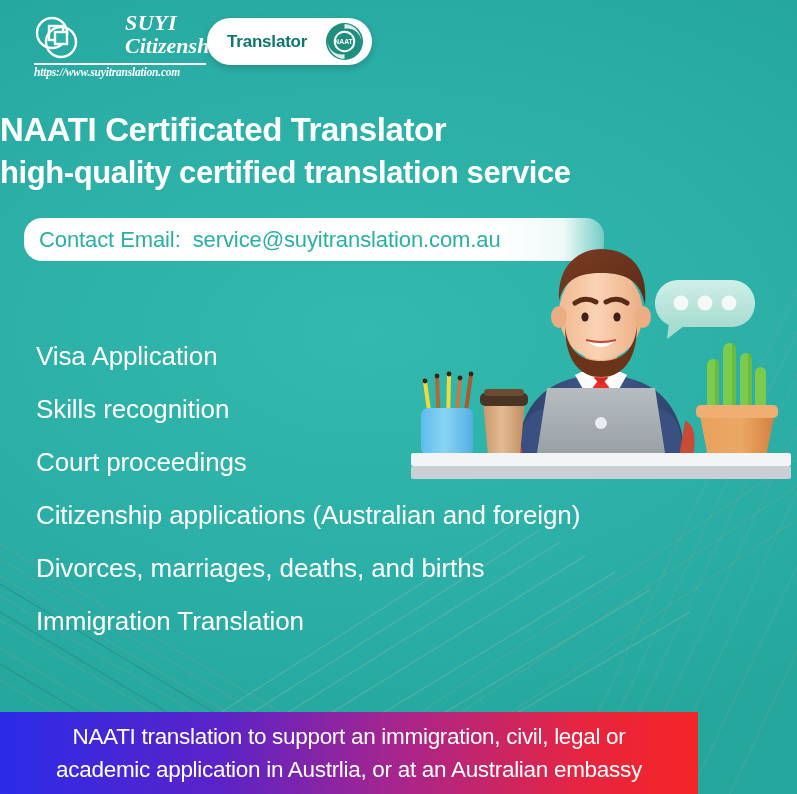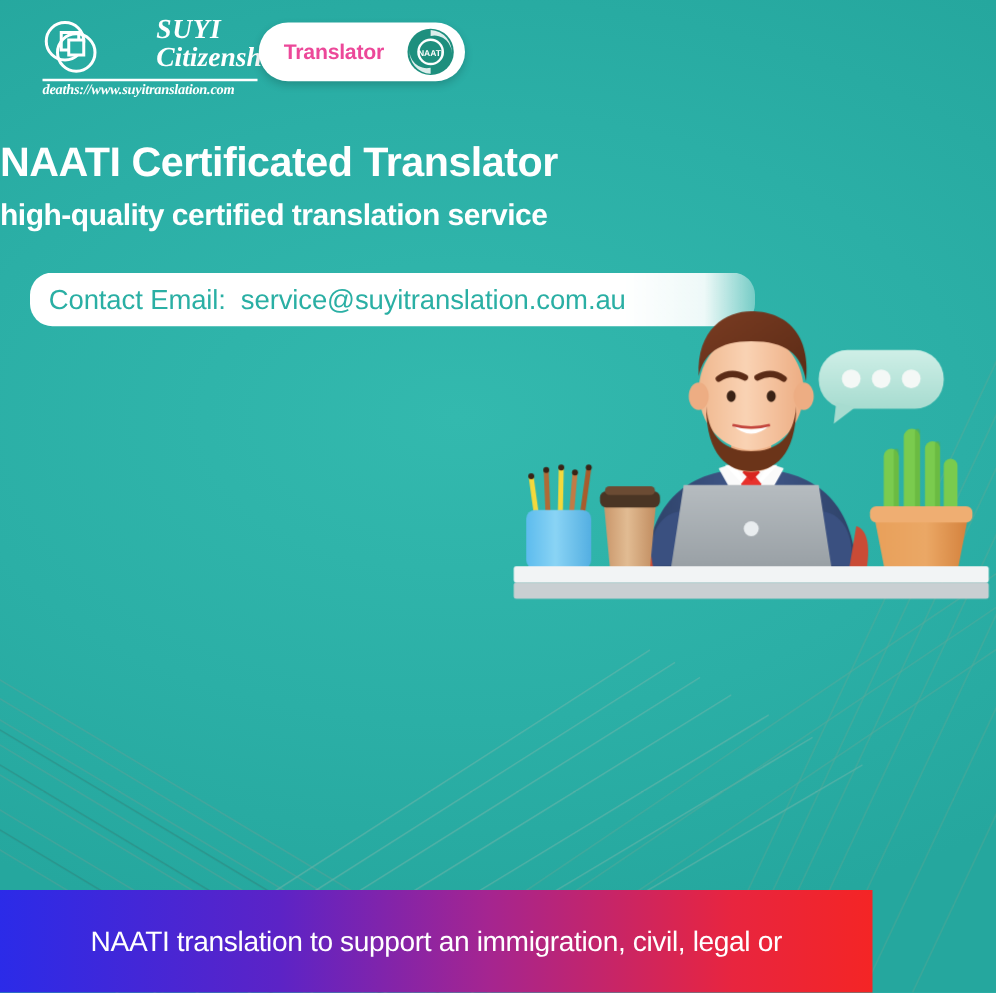--- a/index.html
+++ b/index.html
@@ -34,29 +34,29 @@
   .logo-url { position:absolute; left:4px; top:57px; width:180px; color:#fff;
     font-family:"Liberation Serif", serif; font-style:italic; font-weight:bold;
     font-size:11.5px; letter-spacing:-0.2px; white-space:nowrap; }
 
   .badge {
     position:absolute; left:207px; top:18px; width:165px; height:47px;
     background:#ffffff; border-radius:24px;
     box-shadow:0 3px 7px rgba(0,0,0,0.18);
     display:flex; align-items:center;
   }
-  .badge-label { margin-left:20px; color:#ec4899; font-size:17px; font-weight:bold;
+  .badge-label { margin-left:20px; color:#0f766e; font-size:17px; font-weight:bold;
      letter-spacing:-0.2px; }
   .badge-seal { position:absolute; right:8px; top:4px; width:39px; height:39px; }
 
   
   .headline { position:absolute; top:108px; left:0; width:797px; text-align:left;
      color:#ffffff; font-weight:bold; letter-spacing:-0.4px; }
   .h-line1 { font-size:33px; line-height:43px; }
-  .h-line2 { font-size:24px; line-height:43px; }
+  .h-line2 { font-size:31px; line-height:43px; }
 
   
   .email-bar {
     position:absolute; left:24px; top:218px; width:580px; height:43px;
     border-radius:18px;
     background:linear-gradient(to right, #ffffff 0%, #ffffff 82%, rgba(255,255,255,0.92) 93%, rgba(255,255,255,0.35) 100%);
     display:flex; align-items:center;
   }
   .email-text { margin-left:15px; color:#2AAFA4; font-size:22px; letter-spacing:-0.1px;
      white-space:nowrap; }
@@ -143,21 +143,21 @@
         <circle cx="20" cy="20" r="15" fill="none" stroke="#ffffff" stroke-width="2.4"></circle>
         <circle cx="29" cy="29" r="15" fill="none" stroke="#ffffff" stroke-width="2.4"></circle>
         <rect x="17" y="13" width="14" height="14" fill="none" stroke="#ffffff" stroke-width="2.4"></rect>
         <rect x="23" y="19" width="12" height="12" fill="#2BAFA6" stroke="#ffffff" stroke-width="2.4"></rect>
       </svg>
       <div class="logo-text">
         <div class="logo-l1">SUYI</div>
         <div class="logo-l2">Citizenship</div>
       </div>
       <div class="logo-rule"></div>
-      <div class="logo-url">deaths://www.suyitranslation.com</div>
+      <div class="logo-url">https://www.suyitranslation.com</div>
     </div>
 
     <div class="badge">
       <span class="badge-label">Translator</span>
       <svg class="badge-seal" viewBox="0 0 40 40">
         <circle cx="20" cy="20" r="19" fill="#1E8F7E"></circle>
         <path d="M20 2 A18 18 0 0 1 37 23 A14 14 0 0 0 20 7 Z" fill="#ffffff" opacity="0.85"></path>
         <path d="M20 38 A18 18 0 0 1 3 17 A14 14 0 0 0 20 33 Z" fill="#ffffff" opacity="0.85"></path>
         <circle cx="20" cy="20" r="11" fill="#ffffff"></circle>
         <circle cx="20" cy="20" r="9" fill="#1E8F7E"></circle>
@@ -313,18 +313,27 @@
       <path d="M294 186 h76 l-9 46 h-58 Z" fill="url(#gPot)"></path>
       <rect x="291" y="180" width="82" height="13" rx="5" fill="#EFAE72"></rect>
     </g>
 
     <g>
       <rect x="6" y="228" width="380" height="13" rx="2" fill="#F2F4F5"></rect>
       <rect x="6" y="241" width="380" height="13" rx="2" fill="#C9CFD2"></rect>
     </g>
   </svg>
 
+  <div class="services">
+    <div class="svc">Visa Application</div>
+    <div class="svc">Skills recognition</div>
+    <div class="svc">Court proceedings</div>
+    <div class="svc">Citizenship applications (Australian and foreign)</div>
+    <div class="svc">Divorces, marriages, deaths, and births</div>
+    <div class="svc">Immigration Translation</div>
+  </div>
 
   <div class="banner">
     <div class="banner-line">NAATI translation to support an immigration, civil, legal or</div>
+    <div class="banner-line">academic application in Austrlia, or at an Australian embassy</div>
   </div>
 
 </div>
 
 </body></html>

